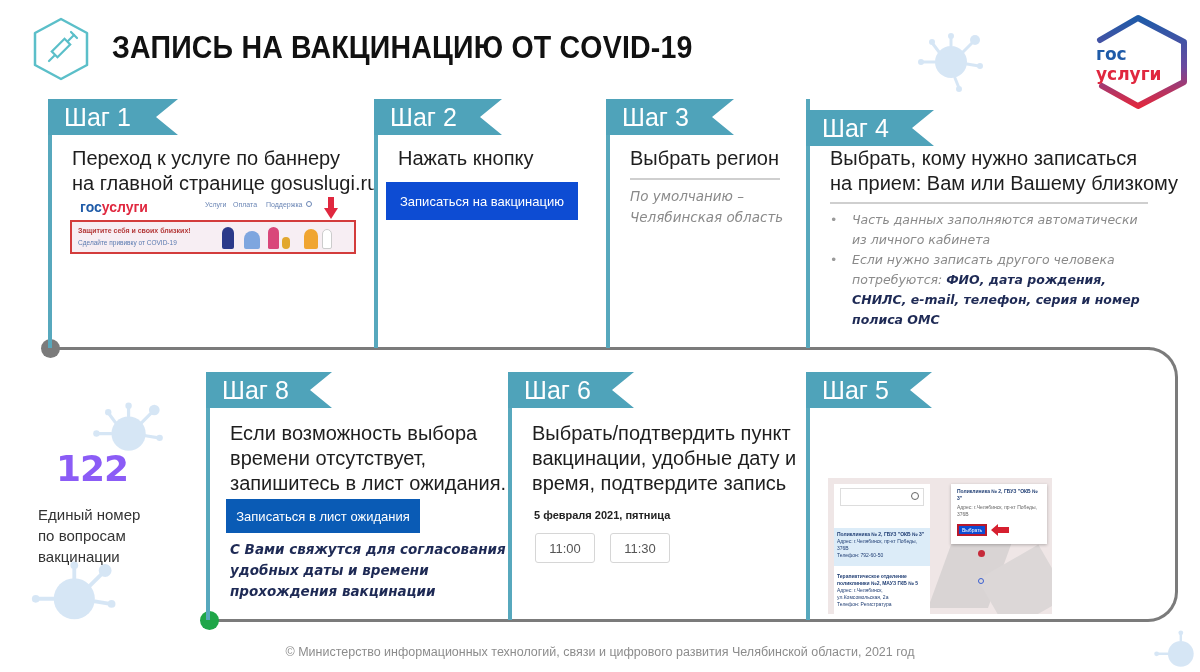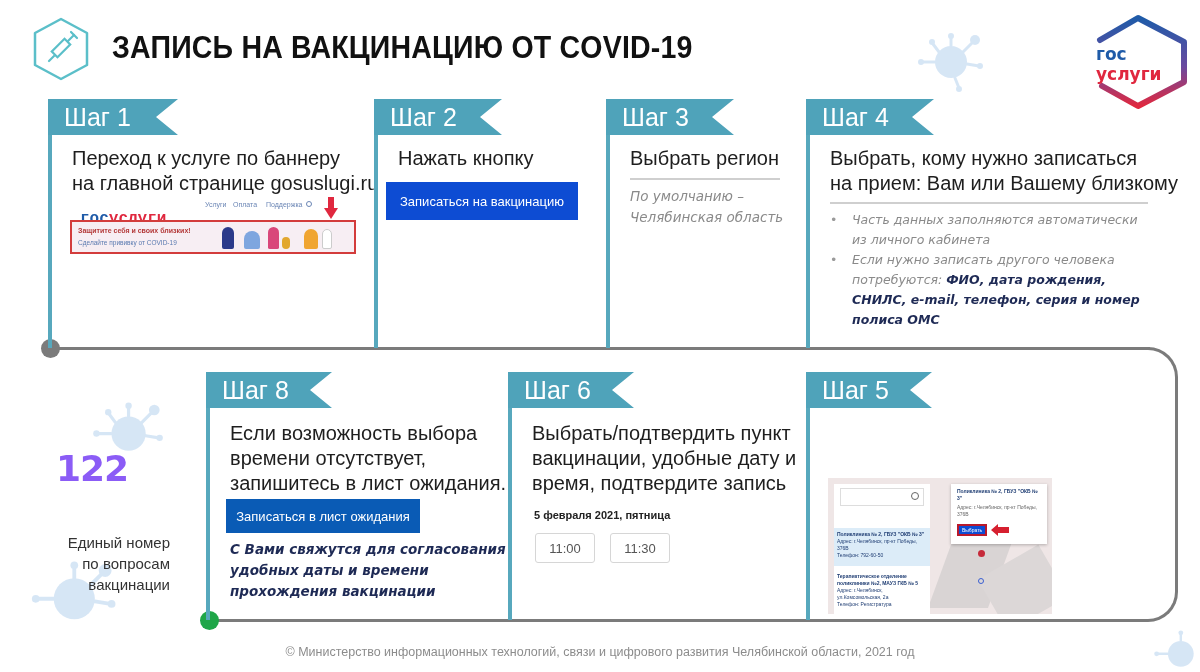--- a/index.html
+++ b/index.html
@@ -29,21 +29,21 @@
   .btn-blue { position: absolute; background: #0d4cd3; color: #fff; font-family: "Liberation Sans", sans-serif; font-size: 13px; display: flex; align-items: center; justify-content: center; }
   .btn-blue2 { background: #0a5bb5; }
 
   .time-btn { position: absolute; width: 60px; height: 30px; border: 1px solid #d6d6d6; border-radius: 3px; font-family: "Liberation Sans", sans-serif; font-size: 13px; color: #555; display: flex; align-items: center; justify-content: center; background: #fff; }
 
   .ul li { list-style: none; position: relative; padding-left: 26px; }
   .ul li::before { content: "•"; position: absolute; left: 4px; top: 0; color: #9a9a9a; }
 
   
   .big-num { left: 56px; top: 448px; font-family: "DejaVu Sans", sans-serif; font-weight: 700; font-size: 36px; color: #8b5cf6; letter-spacing: -1px; }
-  .num-caption { left: 38px; top: 532px; width: 132px; text-align: right; font-family: "Liberation Sans", sans-serif; font-size: 15px; line-height: 21px; color: #333; }
+  .num-caption { left: 38px; top: 504px; width: 132px; text-align: left; font-family: "Liberation Sans", sans-serif; font-size: 15px; line-height: 21px; color: #333; }
 
   .footer { left: 0; top: 645px; width: 1200px; text-align: center; font-family: "Liberation Sans", sans-serif; font-size: 12.5px; color: #8c8c8c; }
 
   
   .mini-gos { position: absolute; left: 70px; top: 197px; width: 286px; height: 60px; background: #fff; }
   .mini-nav { position: absolute; top: 4px; font-size: 7px; color: #6b86b5; font-family: "Liberation Sans", sans-serif; }
   .banner { position: absolute; left: 0; top: 23px; width: 286px; height: 34px; border: 2px solid #d33c3c; background: #f7eef3; }
   .banner-t1 { position: absolute; left: 6px; top: 5px; font-size: 7px; font-weight: 700; color: #b43a3a; font-family: "Liberation Sans", sans-serif; }
   .banner-t2 { position: absolute; left: 6px; top: 17px; font-size: 6.5px; color: #5a7ab0; font-family: "Liberation Sans", sans-serif; }
 
@@ -141,21 +141,21 @@
 
 <div class="abs" style="left:200px;top:611px;width:19px;height:19px;border-radius:50%;background:#1fa648"></div>
 
 <div class="card-left" style="left:48px;top:99px;height:249px"></div>
 <div class="ribbon" style="left:48px;top:99px;width:130px">Шаг 1</div>
 <div class="card-text" style="left:72px;top:146px">
   <div>Переход к услуге по баннеру</div>
   <div>на главной странице gosuslugi.ru</div>
 </div>
 <div class="mini-gos">
-  <div class="abs" style="left:10px;top:13px;font-family:Liberation Mono, monospace;font-weight:700;font-size:16px">
+  <div class="abs" style="left:10px;top:2px;font-family:Liberation Sans, sans-serif;font-weight:700;font-size:14px">
     <span style="color:#1f5ba8">гос</span><span style="color:#e0283f">услуги</span>
   </div>
   <div class="mini-nav" style="left:135px">Услуги</div>
   <div class="mini-nav" style="left:163px">Оплата</div>
   <div class="mini-nav" style="left:196px">Поддержка</div>
   <div class="abs" style="left:236px;top:4px;width:6px;height:6px;border:1px solid #6b86b5;border-radius:50%"></div>
   <svg class="abs" style="left:254px;top:0;width:14px;height:22px" viewBox="0 0 14 22">
     <rect x="4" y="0" width="6" height="12" fill="#e0283f"></rect>
       <polygon points="0,11 14,11 7,22" fill="#e0283f"></polygon>
   </svg>
@@ -181,21 +181,21 @@
 <div class="card-left" style="left:606px;top:99px;height:249px"></div>
 <div class="ribbon" style="left:606px;top:99px;width:128px">Шаг 3</div>
 <div class="card-text" style="left:630px;top:146px">Выбрать регион</div>
 <div class="sep" style="left:630px;top:178px;width:150px"></div>
 <div class="italic-grey" style="left:630px;top:186px;font-size:13.5px">
   <div>По умолчанию –</div>
   <div>Челябинская область</div>
 </div>
 
 <div class="card-left" style="left:806px;top:99px;height:249px"></div>
-<div class="ribbon" style="left:806px;top:99px;width:128px">Шаг 4</div>
+<div class="ribbon" style="left:806px;top:110px;width:128px">Шаг 4</div>
 <div class="card-text" style="left:830px;top:146px">
   <div>Выбрать, кому нужно записаться</div>
   <div>на прием: Вам или Вашему близкому</div>
 </div>
 <div class="sep" style="left:830px;top:202px;width:318px"></div>
 <ul class="italic-grey ul" style="left:826px;top:210px;width:330px;font-size:12.5px;line-height:20px">
   <li><span>Часть данных заполняются автоматически из личного кабинета</span></li>
   <li><span>Если нужно записать другого человека потребуются: </span><span class="bold-blue">ФИО, дата рождения, СНИЛС, e-mail, телефон, серия и номер полиса ОМС</span></li>
 </ul>
 

